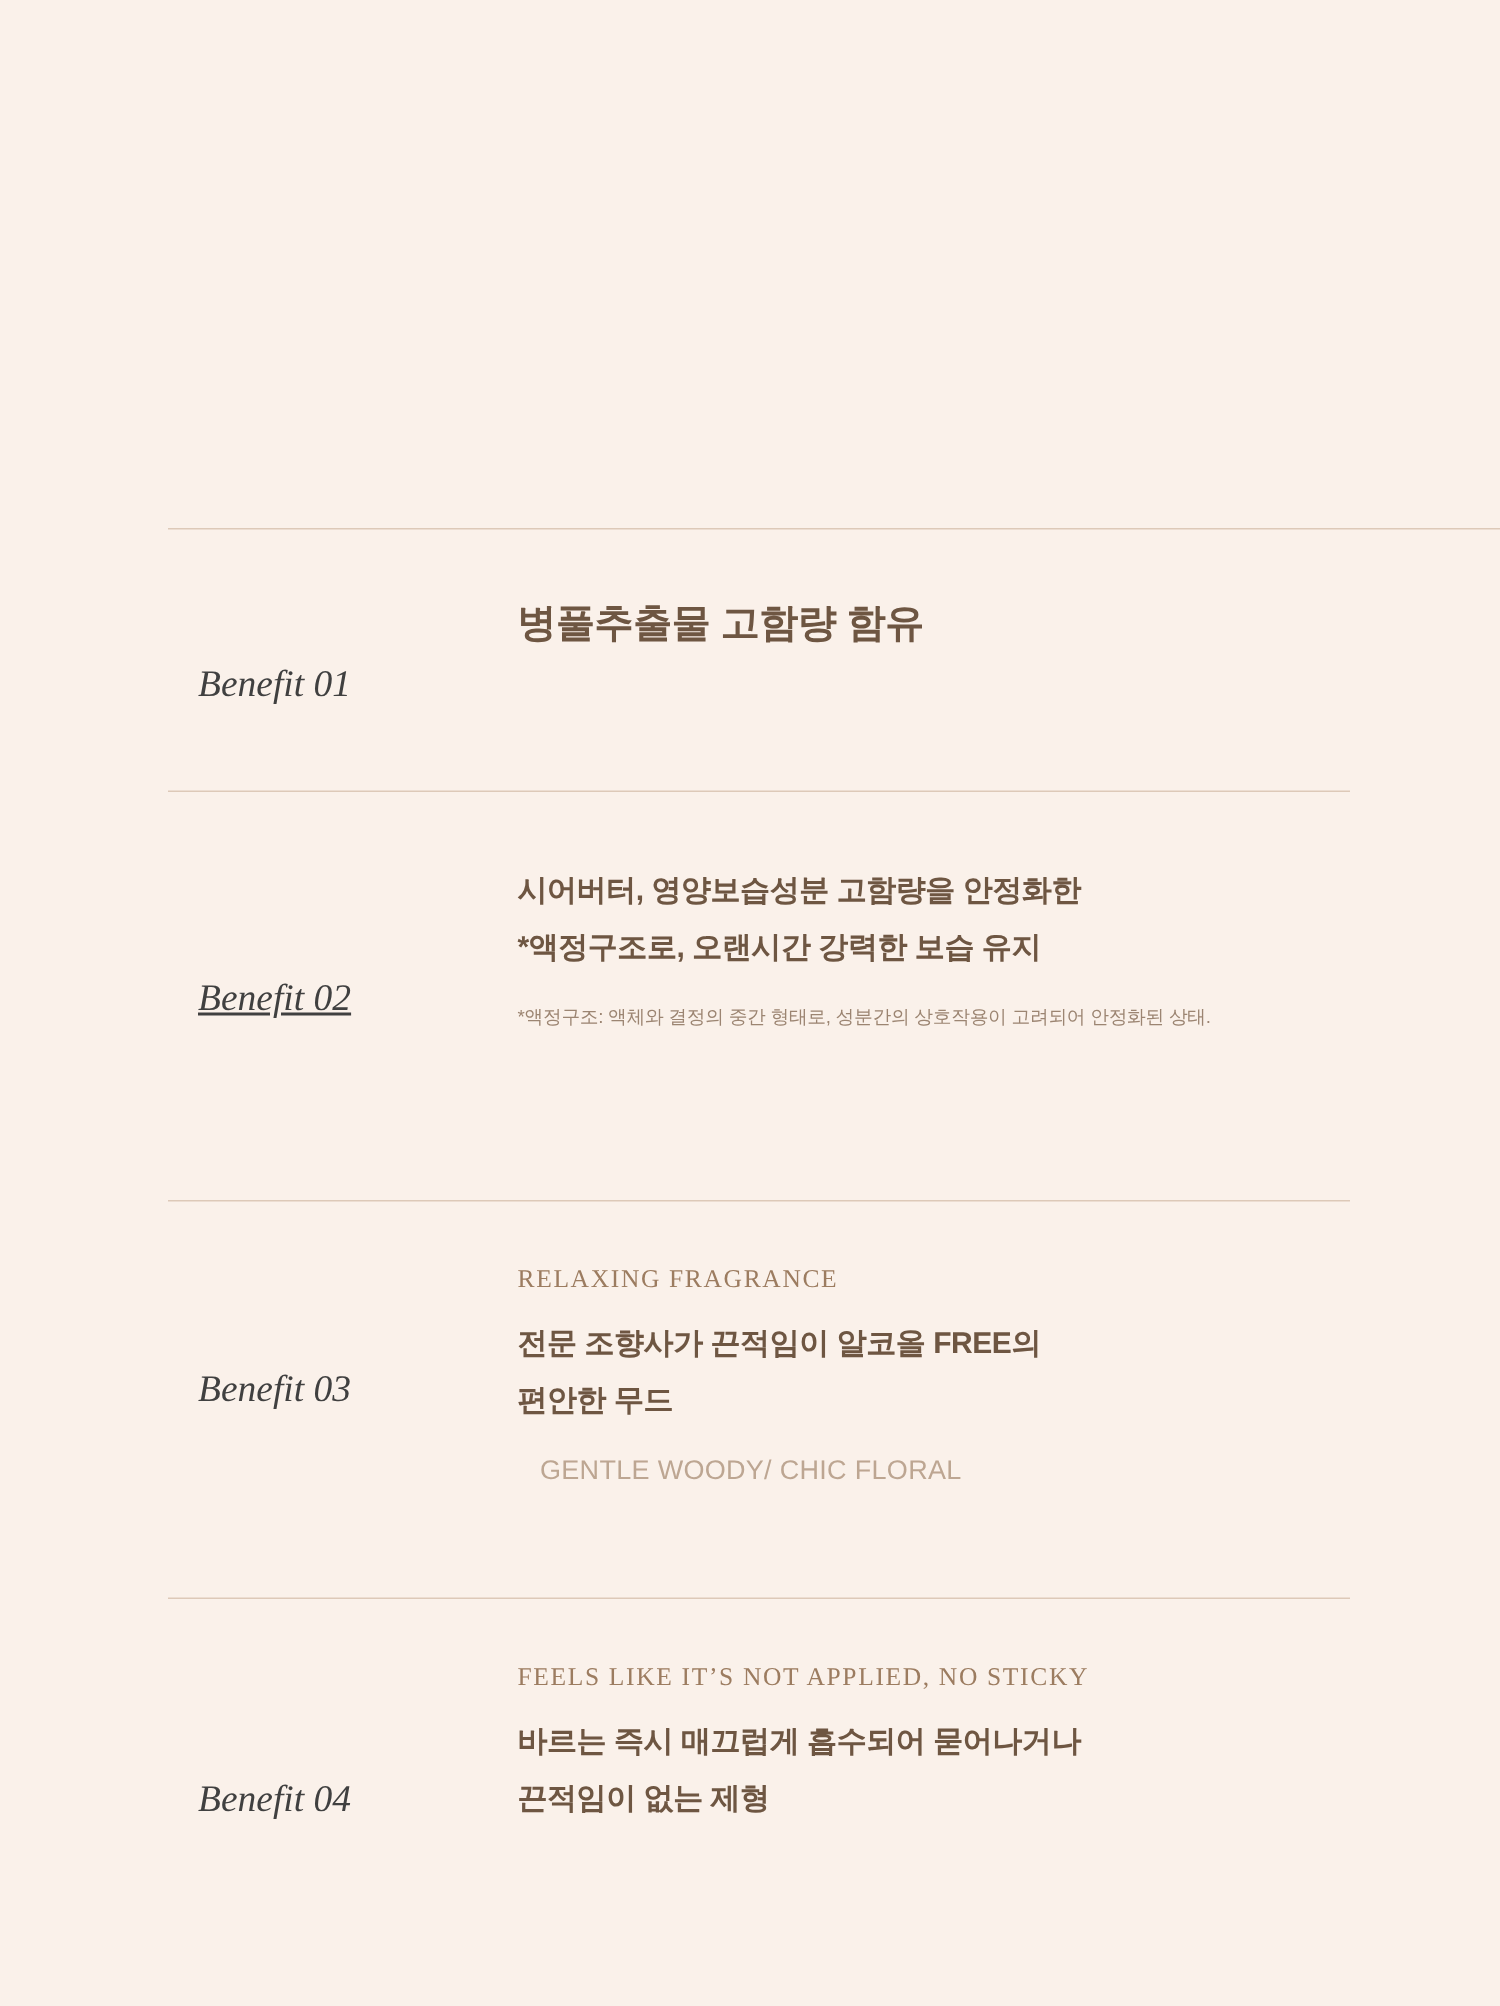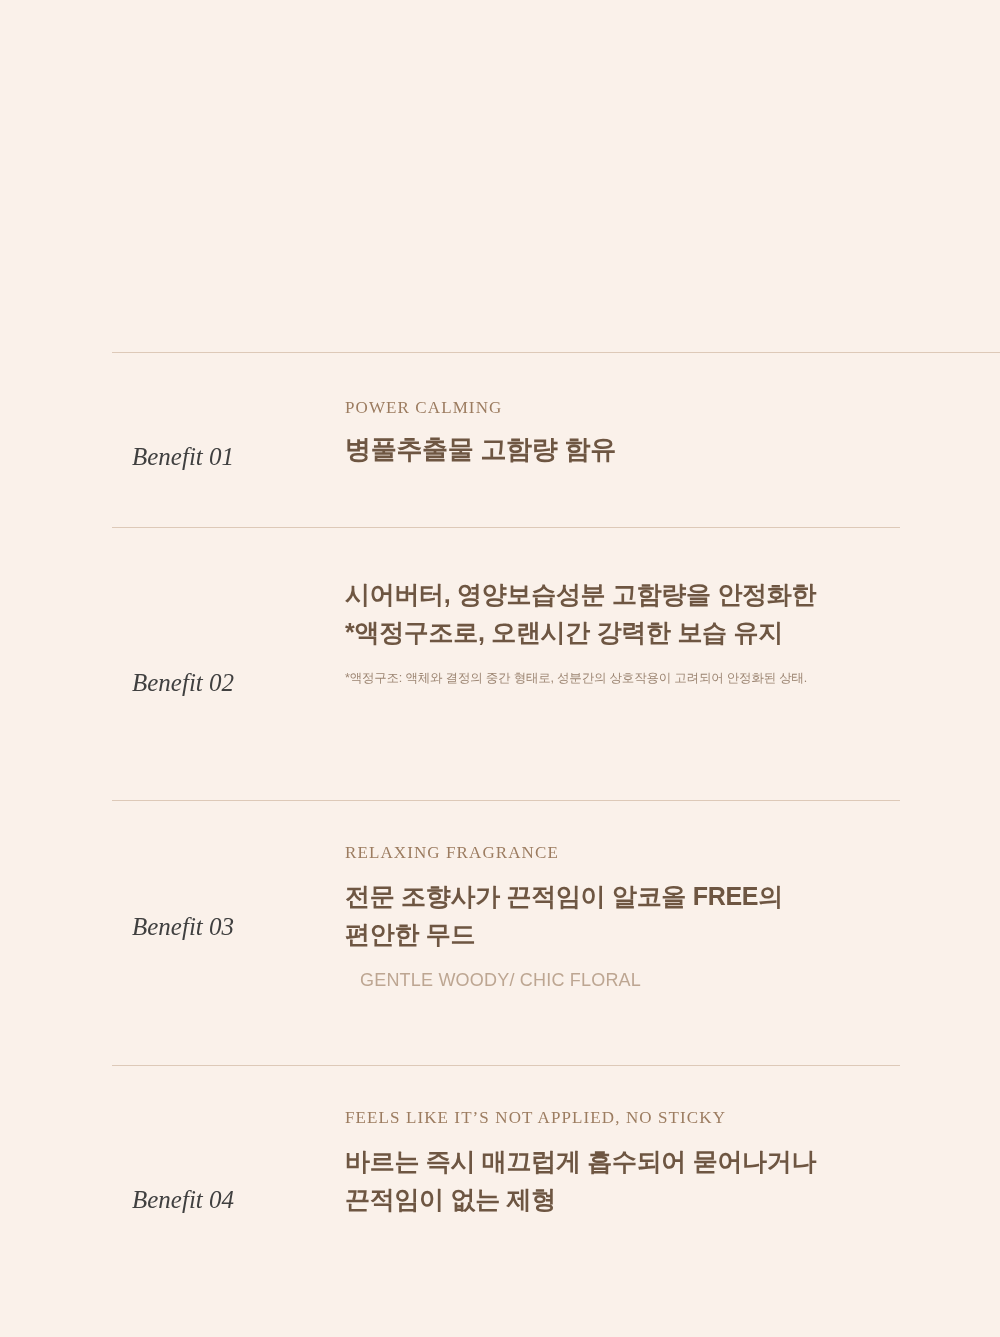--- a/index.html
+++ b/index.html
@@ -78,21 +78,21 @@
     font-family: "Liberation Serif", serif;
     font-size: 17px;
     letter-spacing: 1.1px;
     color: #9c7c60;
     margin-bottom: 14px;
     white-space: nowrap;
   }
   .headline {
     font-family: "Liberation Sans", sans-serif;
     font-weight: bold;
-    font-size: 25px;
+    font-size: 20px;
     line-height: 38px;
     color: #6e5642;
     letter-spacing: -0.3px;
   }
   .headline-single {
     font-size: 26px;
     line-height: 34px;
   }
   .footnote {
     margin-top: 18px;
@@ -114,29 +114,28 @@
 <body>
 
 <div class="page">
 
 
   <div class="rule-full" style="top:352px;"></div>
 
   <div class="benefit" style="top:398px;">
     <div class="benefit-label" style="top:45px;">Benefit 01</div>
     <div class="benefit-body">
-      <div class="eyebrow">POWER CALMING</div>
       <div class="headline headline-single">병풀추출물 고함량 함유</div>
     </div>
   </div>
 
   <div class="rule-inner" style="top:527px;"></div>
 
   <div class="benefit" style="top:575px;">
-    <div class="benefit-label" style="top:94px;">Benefit 02</div>
+    <div class="benefit-label" style="top:77px;text-decoration:underline;">Benefit 02</div>
     <div class="benefit-body">
       <div class="headline">
         <div>시어버터, 영양보습성분 고함량을 안정화한</div>
         <div>*액정구조로, 오랜시간 강력한 보습 유지</div>
       </div>
       <div class="footnote">*액정구조: 액체와 결정의 중간 형태로, 성분간의 상호작용이 고려되어 안정화된 상태.</div>
     </div>
   </div>
 
   <div class="rule-inner" style="top:800px;"></div>

